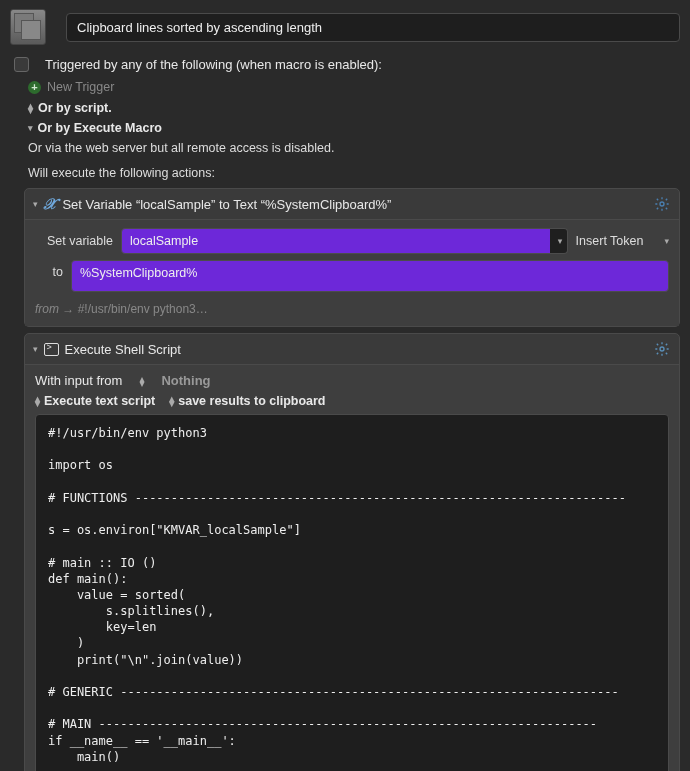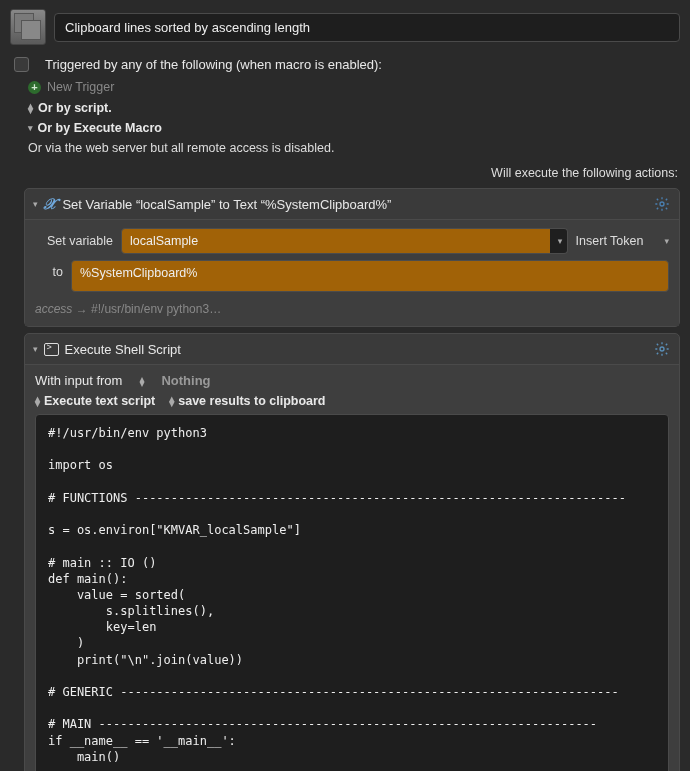--- a/index.html
+++ b/index.html
@@ -9,21 +9,21 @@
     font-family: -apple-system, "Helvetica Neue", Arial, sans-serif;
     font-size: 13px;
     width: 690px;
     height: 771px;
     overflow: hidden;
   }
   .header-row {
     display: flex;
     align-items: center;
     padding: 9px 10px 6px 10px;
-    gap: 8px;
+    gap: 20px;
   }
   .app-icon {
     width: 36px; height: 36px;
     background: linear-gradient(#888,#5a5a5a);
     border: 1px solid #444;
     border-radius: 3px;
     position: relative;
     flex-shrink: 0;
   }
   .app-icon::before, .app-icon::after {
@@ -75,21 +75,20 @@
     font-size: 10px; color: #aaa; display: inline-block;
     line-height: 0.5;
   }
   .disclose {
     font-size: 9px; color: #aaa; display: inline-block;
   }
   .exec-label {
     padding: 8px 12px 6px 28px;
     font-size: 12.5px;
     color: #ddd;
-    text-align: right;
   }
   .action-block {
     margin: 2px 10px 6px 24px;
     border: 1px solid #4a4a4a;
     border-radius: 5px;
     background: #3a3a3a;
   }
   .action-header {
     display: flex; align-items: center;
     padding: 6px 8px;
@@ -104,21 +103,21 @@
   }
   .action-body {
     padding: 8px 10px 10px 10px;
     background: #3e3e3e;
   }
   .row { display:flex; align-items:center; gap:8px; margin-bottom:6px; }
   .label-cell { width: 78px; text-align: right; color:#ddd; font-size:12.5px; }
   .label-cell.short { width: 28px; }
   .field {
     flex:1;
-    background:#a16207;
+    background:#6d28d9;
     border:1px solid #4c4c4c;
     border-radius:4px;
     padding:5px 8px;
     color:#eee;
     font-size:12.5px;
   }
   .field.tall { min-height: 32px; }
   .select-wrap { position:relative; flex:1; display:flex; }
   .tiny-caret {
     width:18px; display:flex;align-items:center;justify-content:center;
@@ -224,21 +223,21 @@
       <div class="link-label">
         <span>Insert Token</span>
         <span class="disclose">▾</span>
       </div>
     </div>
     <div class="row" style="align-items:flex-start;">
       <div class="label-cell short" style="padding-top:5px;">to</div>
       <div class="field tall">%SystemClipboard%</div>
     </div>
     <div class="hint">
-      <em>access</em>
+      <em>from</em>
       <span class="arrow"> → </span>
       <span>#!/usr/bin/env python3…</span>
     </div>
   </div>
 </div>
 
 <div class="action-block">
   <div class="action-header">
     <span class="disclose">▾</span>
     <span class="terminal-icon"></span>

